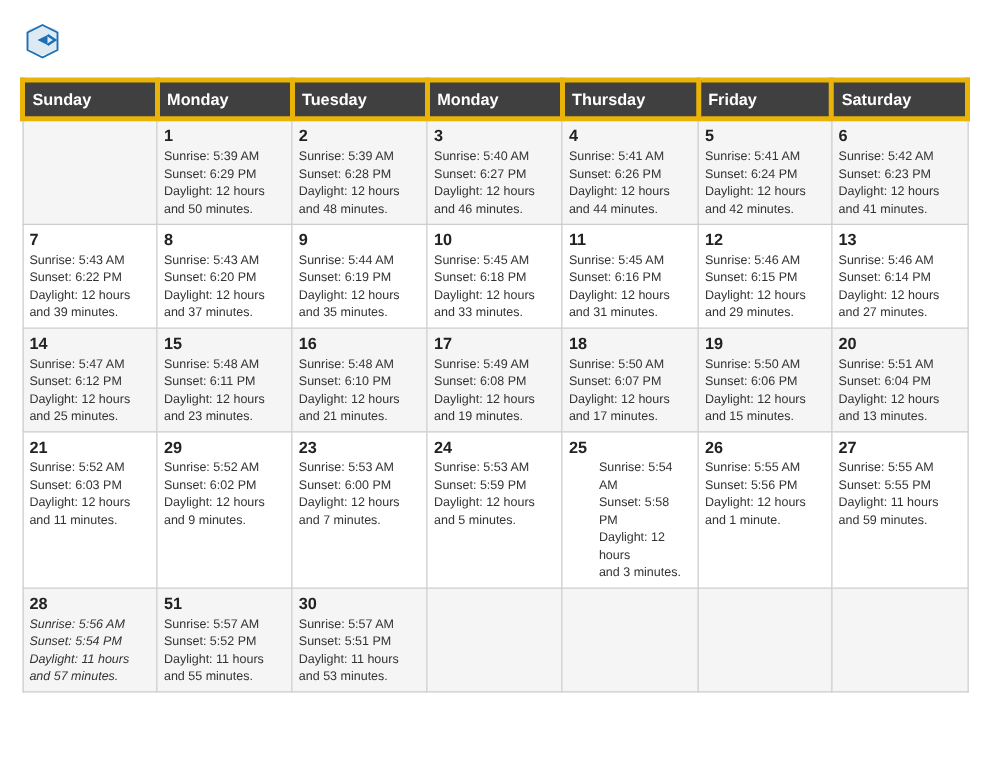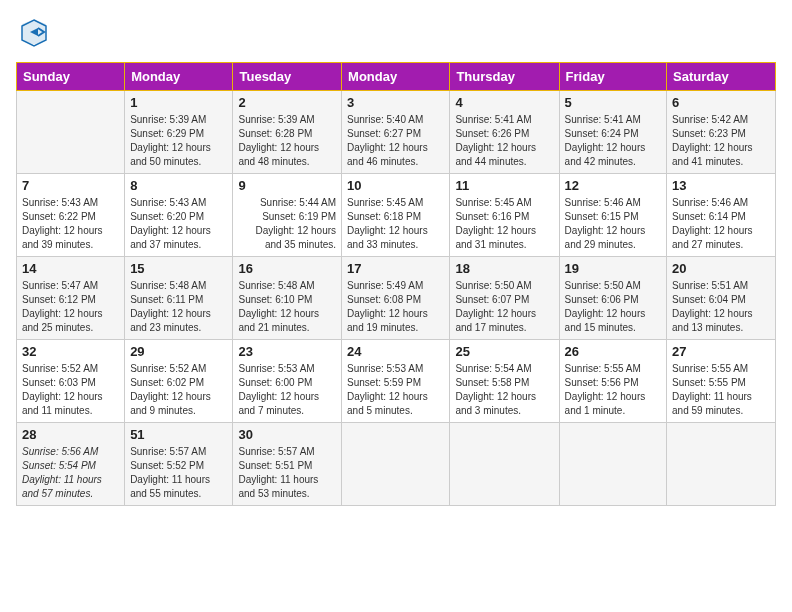--- a/index.html
+++ b/index.html
@@ -36,27 +36,27 @@
     .location {
       font-size: 14px;
       color: #444;
     }
     table {
       width: 100%;
       border-collapse: collapse;
       font-size: 11px;
     }
     thead tr th {
-      background-color: #a21caf;
+      background-color: #404040;
       color: #fff;
       text-align: left;
       padding: 6px 6px;
       font-size: 13px;
       font-weight: bold;
-      border: 1px solid #eab308;
+      border: 4px solid #eab308;
     }
     tbody tr td {
       border: 1px solid #ccc;
       vertical-align: top;
       padding: 4px 5px;
       min-height: 80px;
       width: 113px;
     }
     tbody tr:nth-child(odd) td {
       background-color: #f5f5f5;
@@ -168,21 +168,21 @@
         </td>
         <td>
           <div class="day-number">8</div>
           <div class="day-info" style="white-space: pre-line;">Sunrise: 5:43 AM
 Sunset: 6:20 PM
 Daylight: 12 hours
 and 37 minutes.</div>
         </td>
         <td>
           <div class="day-number">9</div>
-          <div class="day-info" style="white-space: pre-line; text-align: right;">Sunrise: 5:44 AM
+          <div class="day-info" style="white-space: pre-line;">Sunrise: 5:44 AM
 Sunset: 6:19 PM
 Daylight: 12 hours
 and 35 minutes.</div>
         </td>
         <td>
           <div class="day-number">10</div>
           <div class="day-info" style="white-space: pre-line;">Sunrise: 5:45 AM
 Sunset: 6:18 PM
 Daylight: 12 hours
 and 33 minutes.</div>
@@ -255,21 +255,21 @@
         <td>
           <div class="day-number">20</div>
           <div class="day-info" style="white-space: pre-line;">Sunrise: 5:51 AM
 Sunset: 6:04 PM
 Daylight: 12 hours
 and 13 minutes.</div>
         </td>
       </tr>
       <tr>
         <td>
-          <div class="day-number">32</div>
+          <div class="day-number">21</div>
           <div class="day-info" style="white-space: pre-line;">Sunrise: 5:52 AM
 Sunset: 6:03 PM
 Daylight: 12 hours
 and 11 minutes.</div>
         </td>
         <td>
           <div class="day-number">29</div>
           <div class="day-info" style="white-space: pre-line;">Sunrise: 5:52 AM
 Sunset: 6:02 PM
 Daylight: 12 hours
@@ -284,21 +284,21 @@
         </td>
         <td>
           <div class="day-number">24</div>
           <div class="day-info" style="white-space: pre-line;">Sunrise: 5:53 AM
 Sunset: 5:59 PM
 Daylight: 12 hours
 and 5 minutes.</div>
         </td>
         <td>
           <div class="day-number">25</div>
-          <div class="day-info" style="white-space: pre-line;">Sunrise: 5:54 AM
+          <div class="day-info" style="white-space: pre-line; margin-left: 24px;">Sunrise: 5:54 AM
 Sunset: 5:58 PM
 Daylight: 12 hours
 and 3 minutes.</div>
         </td>
         <td>
           <div class="day-number">26</div>
           <div class="day-info" style="white-space: pre-line;">Sunrise: 5:55 AM
 Sunset: 5:56 PM
 Daylight: 12 hours
 and 1 minute.</div>

